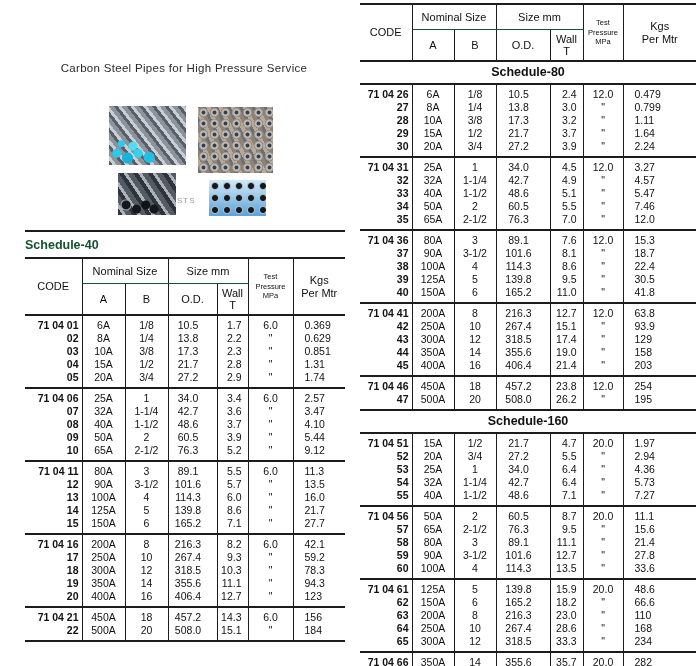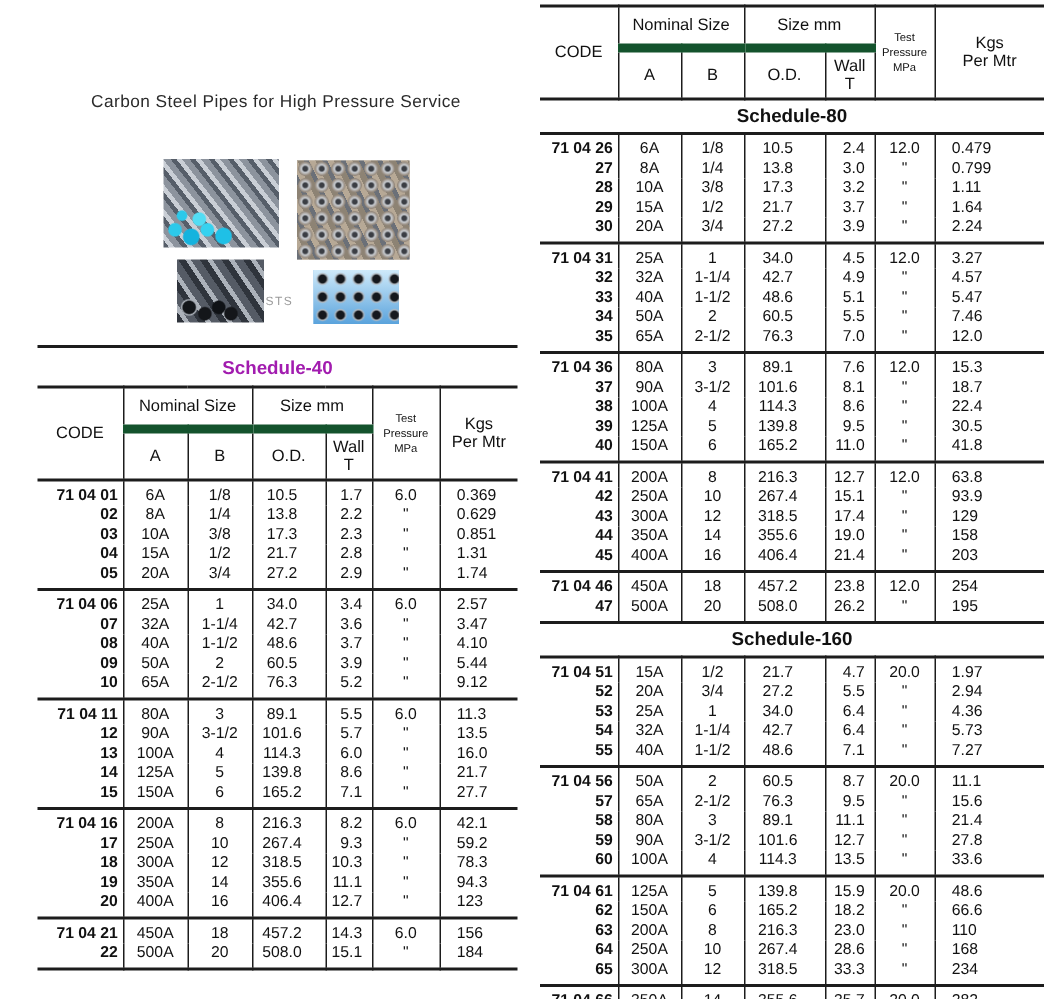--- a/index.html
+++ b/index.html
@@ -52,40 +52,40 @@
       linear-gradient(180deg,#cfeafa,#5aa3dc);
     background-size:12px 12px,100% 100%;
   }
   .sts{
     position:absolute;left:72px;top:93px;font-size:8px;color:#9a9a9a;letter-spacing:1px;
   }
   
   .left-block{position:absolute;left:25px;top:230px;width:320px;}
   .top-rule{border-top:2px solid #1c1c1c;height:0;}
   .sched-title{
-    margin:6px 0 5px;text-align:center;font-weight:bold;font-size:12.5px;color:#a21caf;
+    margin:6px 0 5px;font-weight:bold;font-size:12.5px;color:#14532d;
   }
   .right-block{position:absolute;left:360px;top:3px;width:336px;}
 
   table.ptable{
     border-collapse:collapse;table-layout:fixed;width:100%;
     border-top:2px solid #1c1c1c;border-bottom:2px solid #1c1c1c;
     font-size:10.5px;color:#111;
   }
   .ptable th,.ptable td{
     border-left:1px solid #1c1c1c;border-right:1px solid #1c1c1c;
     padding:0;text-align:center;font-weight:normal;overflow:hidden;white-space:nowrap;
   }
   .ptable tr > *:first-child{border-left:none;}
   .ptable tr > *:last-child{border-right:none;}
   .ptable thead{border-bottom:2px solid #1c1c1c;}
   .ptable thead th{font-size:11px;line-height:1.12;vertical-align:middle;}
   .ptable thead tr.h1 th{height:24px;}
   .ptable thead tr.h2 th{height:30px;}
-  .ptable thead th.hdiv{border-bottom:6px solid #14532d;}
+  .ptable thead th.hdiv{border-bottom:1px solid #14532d;}
   .ptable thead th.small{font-size:7.5px;line-height:1.3;text-align:center;}
   .ptable tbody.grp{border-top:2px solid #1c1c1c;}
   .ptable tbody.grp td{height:13px;line-height:13px;}
   .ptable tbody.grp tr:first-child td{padding-top:3px;}
   .ptable tbody.grp tr:last-child td{padding-bottom:3px;}
   .ptable td.c0{font-weight:bold;text-align:right;padding-right:3px;}
   .ptable td.c3{text-align:center;padding-right:9px;}
   .ptable td.c4{text-align:right;padding-right:6px;}
   .ptable td.c6{text-align:left;padding-left:11px;}
   .ptable tbody.sched{border-top:2px solid #1c1c1c;border-bottom:2px solid #1c1c1c;margin-top:24px;}

